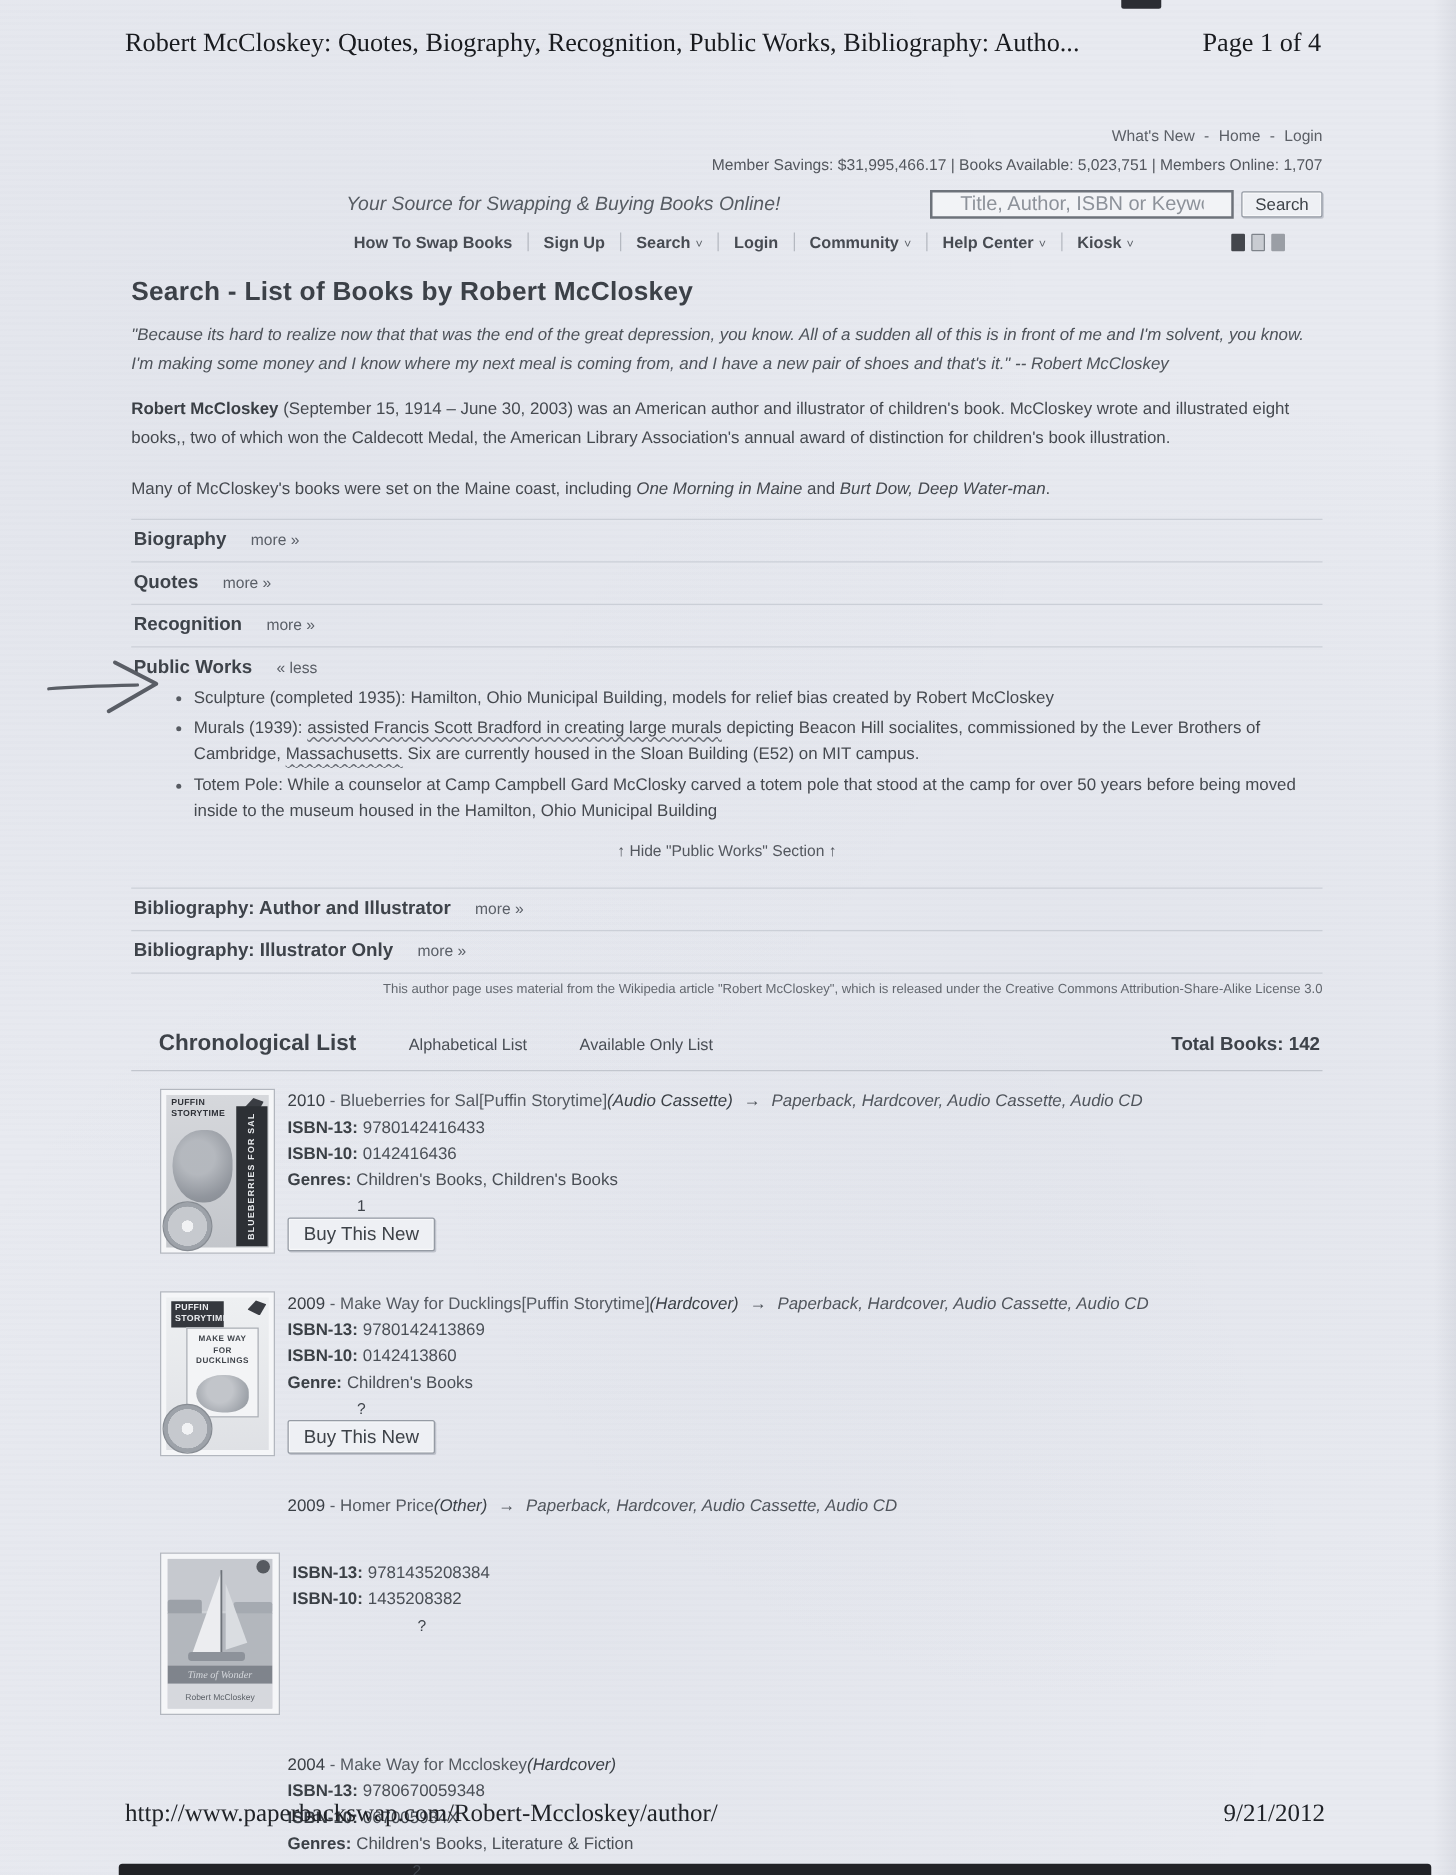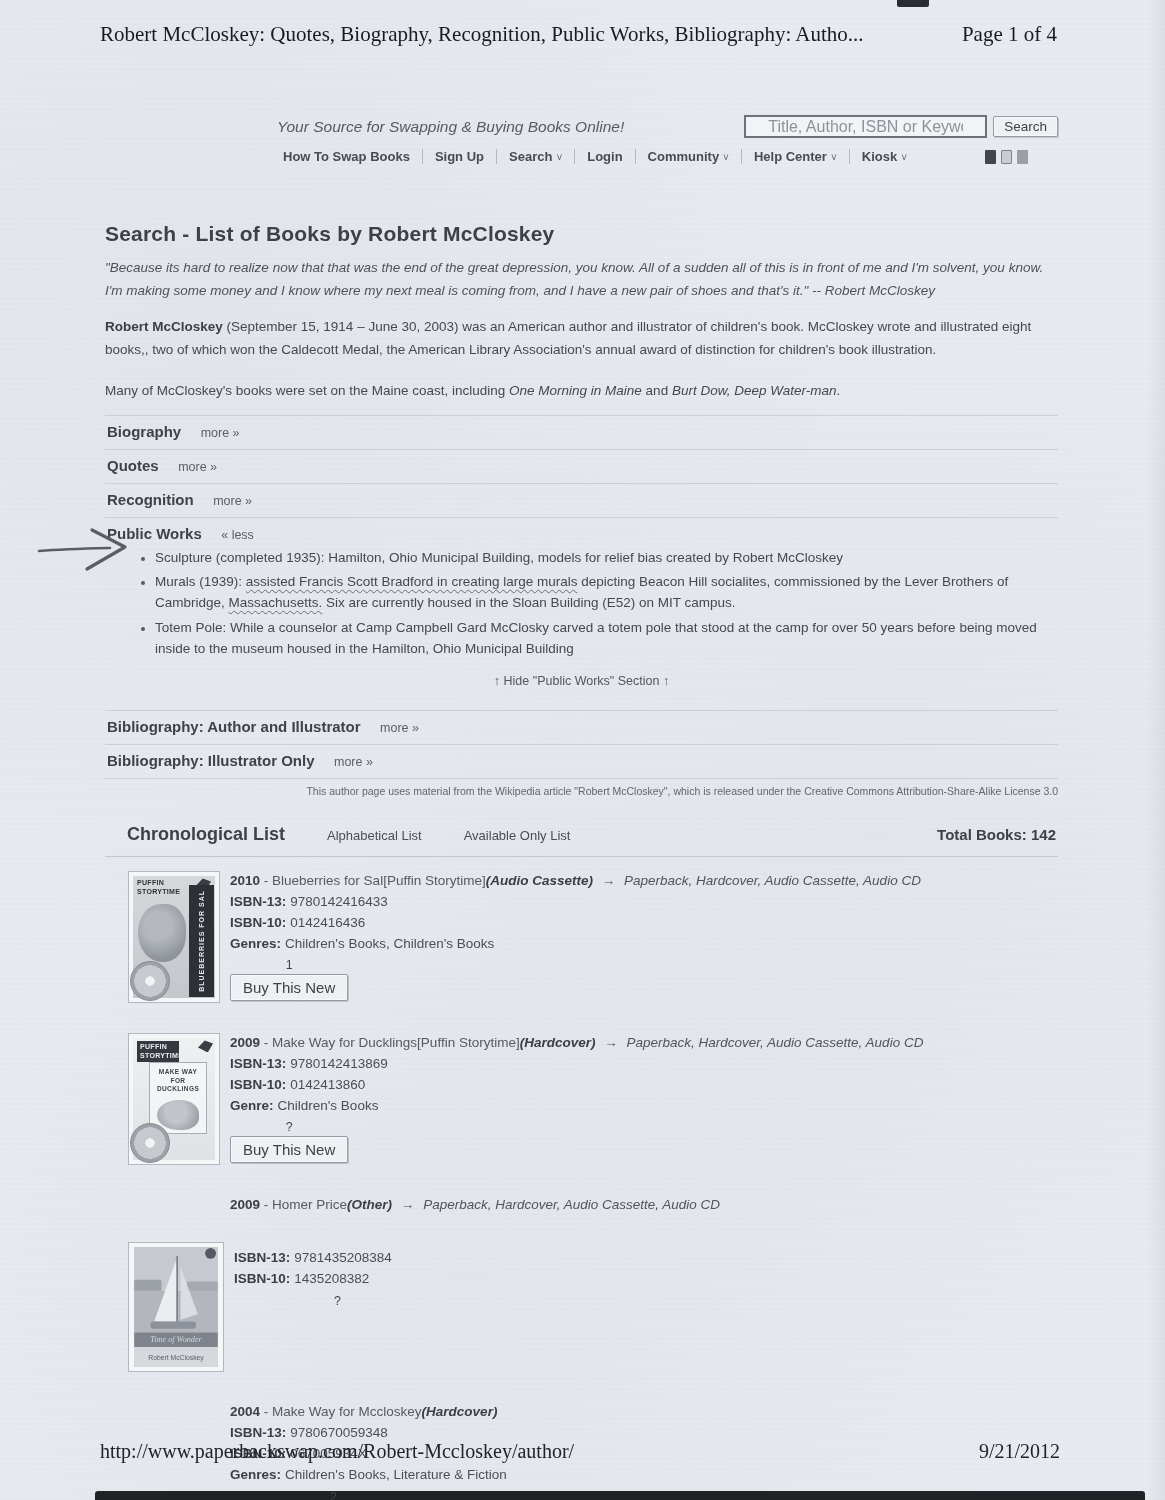--- a/index.html
+++ b/index.html
@@ -95,24 +95,24 @@
 
   
   .book { display:flex; padding-left:23px; margin-top:30px; }
   .book.first { margin-top:14px; }
   .book.no-thumb { padding-left:125px; }
   .thumb {
     flex:none; width:92px; height:132px; background:#f5f6f8; border:1px solid #b3b7bf;
     padding:4px; margin-right:10px; position:relative; cursor:pointer;
   }
   .binfo { font-size:13.5px; padding-top:2px; }
-  .b-year { font-weight:bold; color:#3b4046; }
+  .b-year { font-weight:normal; color:#3b4046; }
   .b-dash { color:#565b62; }
   .b-title { color:#555a61; cursor:pointer; }
-  .b-format { font-weight:bold; font-style:italic; color:#3b4046; }
+  .b-format { font-weight:normal; font-style:italic; color:#3b4046; }
   .b-arrow { color:#4a4f56; padding:0 5px; }
   .b-avail { font-style:italic; color:#50555c; }
   .b-line { margin-top:6px; }
   .b-label { font-weight:bold; color:#3b4046; }
   .b-val { color:#4a4f56; margin-left:4px; }
   .buy-wrap { display:inline-flex; flex-direction:column; margin-top:7px; }
   .b-count { align-self:center; font-size:12.5px; color:#3f444b; margin-bottom:2px; }
   .b-count.lone { align-self:flex-start; margin-left:100px; margin-top:8px; }
   .buy-btn { font-size:15px; padding:4px 12px; }
 
@@ -144,20 +144,28 @@
 
 <div class="page">
 
   <div class="print-header layer">
     <span>Robert McCloskey: Quotes, Biography, Recognition, Public Works, Bibliography: Autho...</span>
     <span>Page 1 of 4</span>
   </div>
   <div class="scan-mark-top"></div>
 
   <div class="site-header layer">
+    <div class="top-links">
+      <span class="lnk">What's New</span>
+      <span class="sep">-</span>
+      <span class="lnk">Home</span>
+      <span class="sep">-</span>
+      <span class="lnk">Login</span>
+    </div>
+    <div class="stats-line">Member Savings: $31,995,466.17 | Books Available: 5,023,751 | Members Online: 1,707</div>
     <div class="search-row">
       <span class="tagline">Your Source for Swapping &amp; Buying Books Online!</span>
       <span class="spacer"></span>
       <input class="search-input" placeholder="Title, Author, ISBN or Keyword..." style="">
       <span class="print-btn search-btn">Search</span>
     </div>
     <div class="nav-row">
       <span class="nav-item">How To Swap Books</span>
       <span class="nav-item">Sign Up</span>
       <span class="nav-item"><span>Search</span><span class="chev">˅</span></span>

